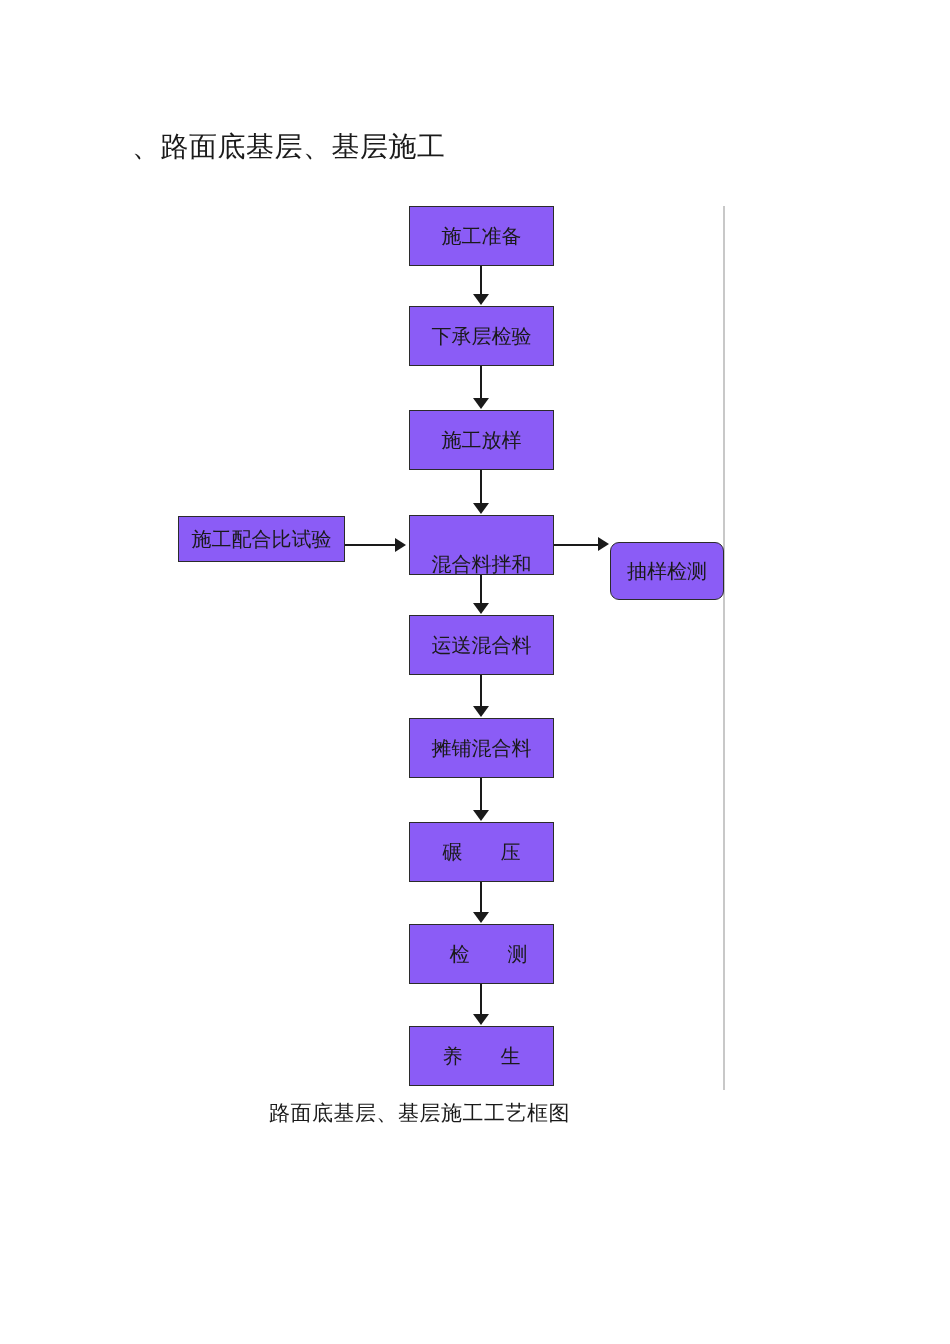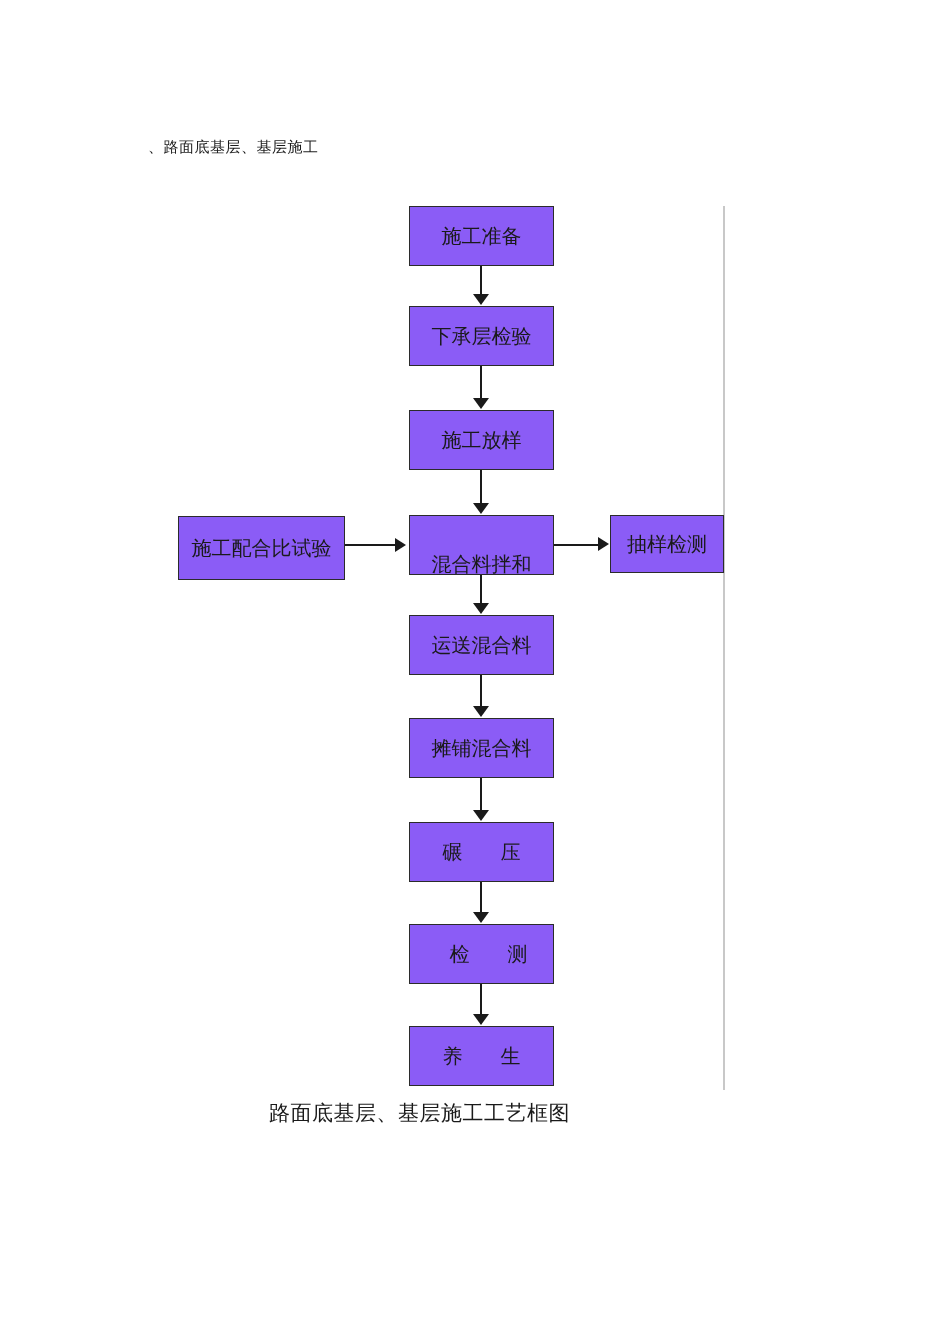--- a/index.html
+++ b/index.html
@@ -17,23 +17,23 @@
   }
 
   .page {
     position: absolute;
     inset: 0;
   }
 
   
   .doc-heading {
     position: absolute;
-    left: 148px;
+    left: 132px;
     top: 132px;
-    font-size: 15px;
+    font-size: 28px;
     line-height: 30px;
     letter-spacing: 0.5px;
     white-space: nowrap;
     color: #1a1a1a;
   }
 
   
   .flow-canvas {
     position: absolute;
     left: 0;
@@ -80,27 +80,28 @@
   .spaced .node-label {
     letter-spacing: 38px;
     text-indent: 38px;
   }
 
   
   .n-design {
     left: 178px;
     top: 516px;
     width: 167px;
-    height: 64px;
+    height: 46px;
   }
   .n-sample {
     left: 610px;
-    top: 515px;
+    top: 542px;
     width: 114px;
     height: 58px;
+    border-radius: 9px;
   }
 
   
   .vline {
     position: absolute;
     left: 480px;
     width: 2px;
     background: #1a1a1a;
   }
   .hline {

